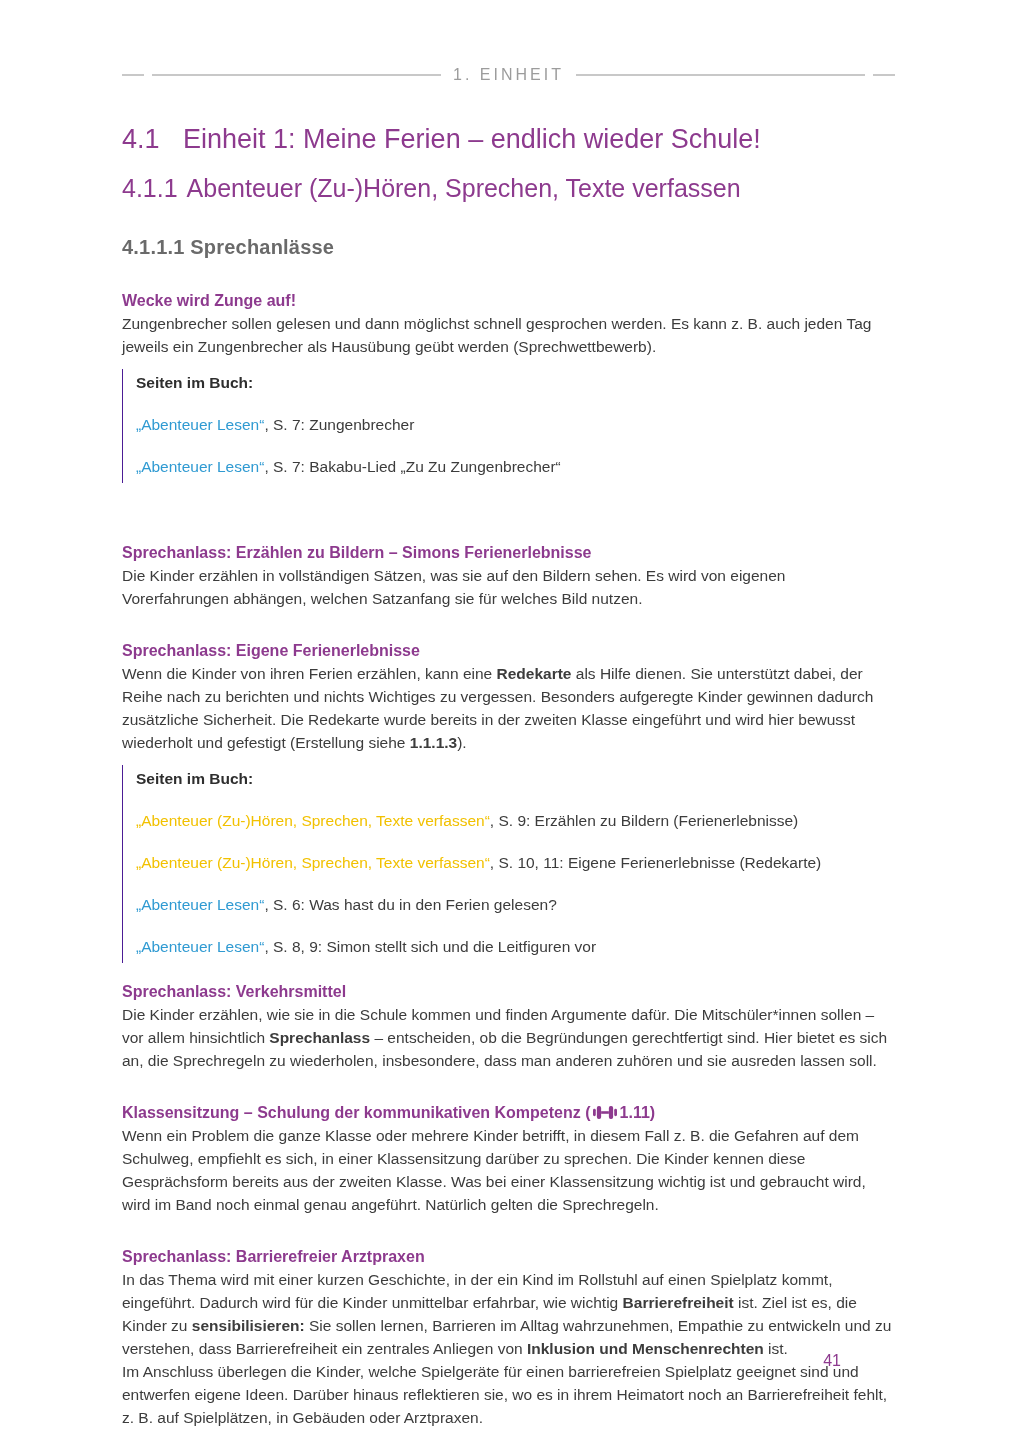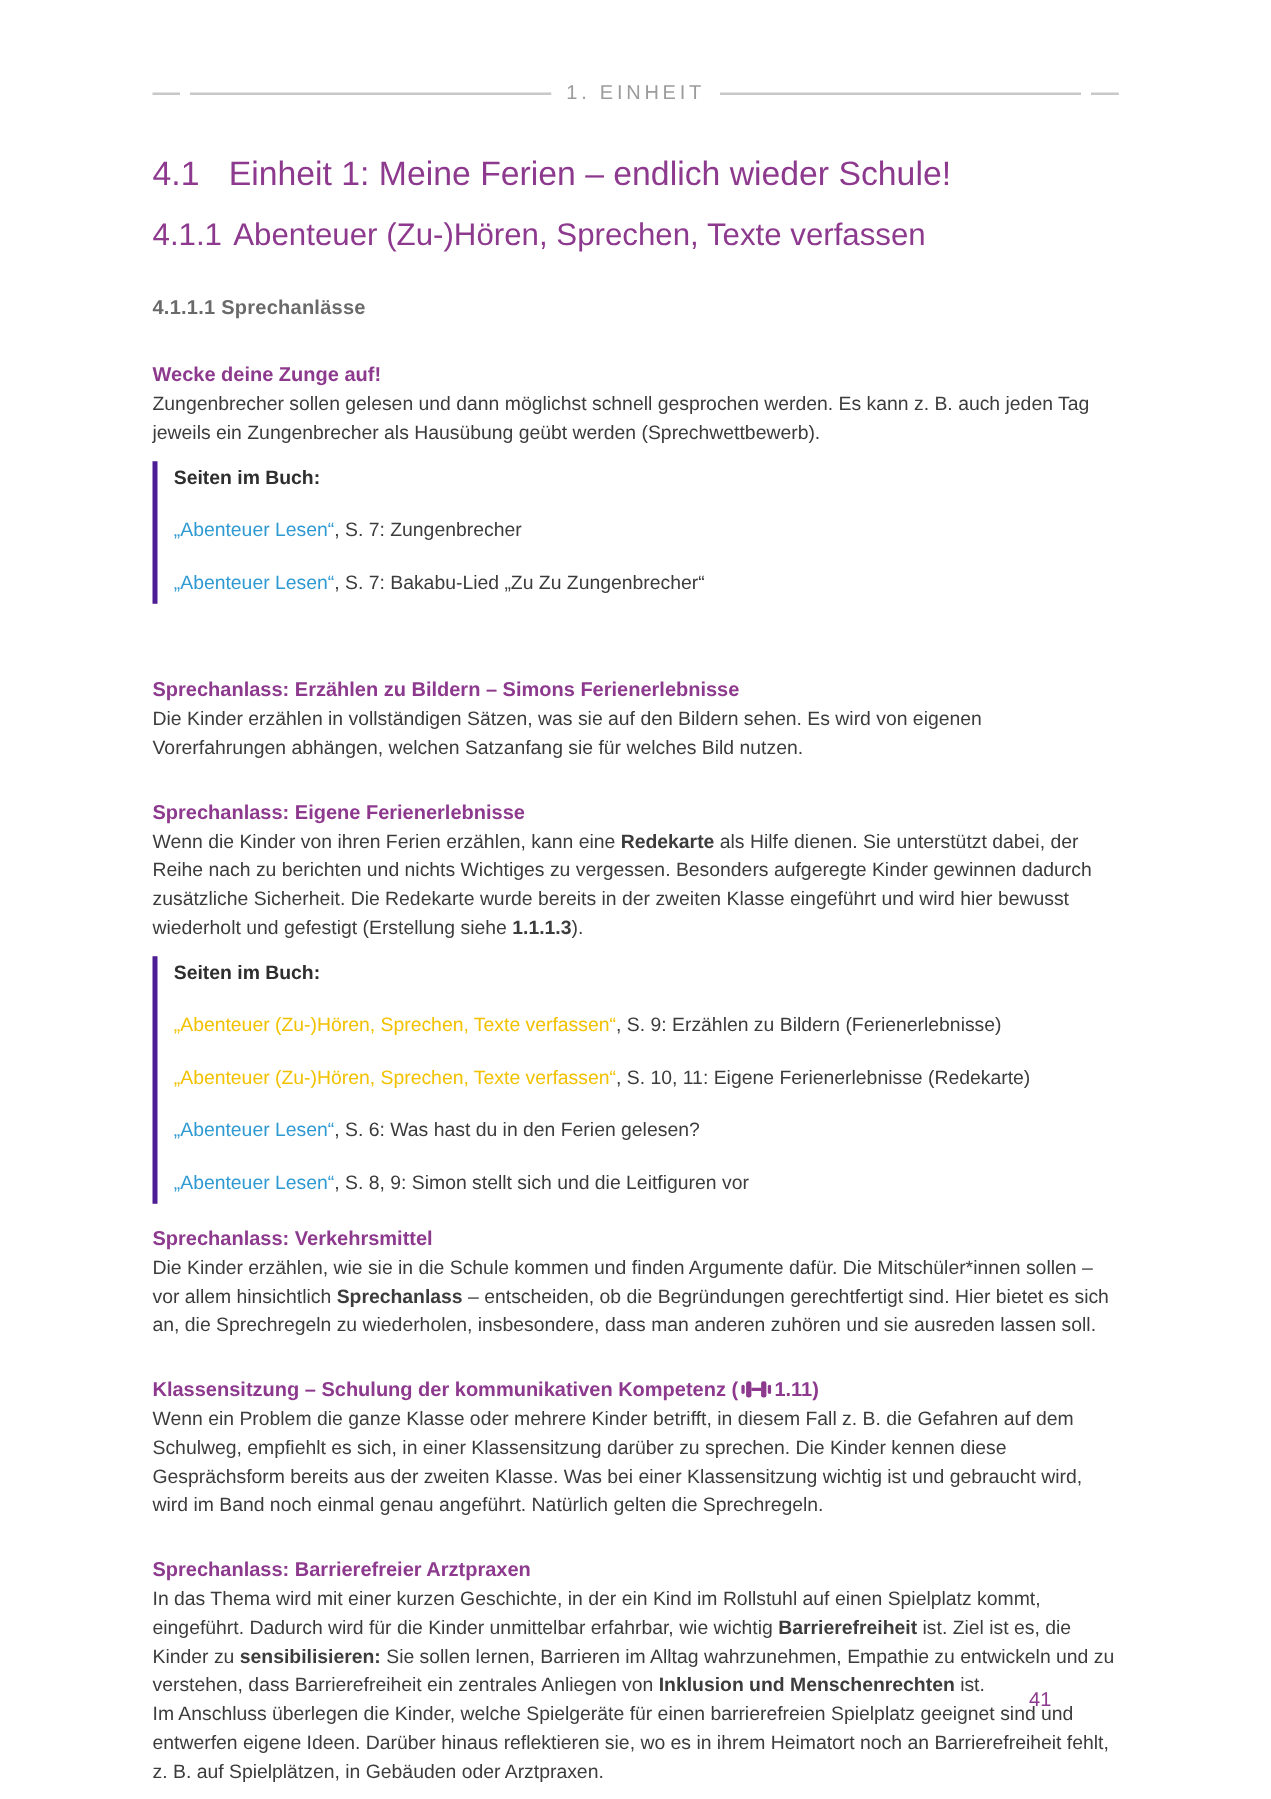--- a/index.html
+++ b/index.html
@@ -23,30 +23,30 @@
     color:#9c9c9c;font-size:16px;letter-spacing:3px;white-space:nowrap;
   }
   .rule{flex:1 1 auto;height:2px;}
   .rule-left{background:linear-gradient(to right,#c8c8c8 0 22px,transparent 22px 30px,#c8c8c8 30px 100%);}
   .rule-right{background:linear-gradient(to right,#c8c8c8 0 calc(100% - 30px),transparent calc(100% - 30px) calc(100% - 22px),#c8c8c8 calc(100% - 22px) 100%);}
   
   .h1{margin-top:36px;font-size:27px;font-weight:400;color:#8d3a8e;line-height:34px;}
   .h1 .num{display:inline-block;width:61px;}
   .h2{margin-top:16px;font-size:25px;font-weight:400;color:#8d3a8e;line-height:32px;}
   .h2 .num{margin-right:9px;}
-  .h3{margin-top:30px;font-size:16px;font-weight:700;color:#6a6a6a;line-height:26px;letter-spacing:.2px;}
+  .h3{margin-top:30px;font-size:20px;font-weight:700;color:#6a6a6a;line-height:26px;letter-spacing:.2px;}
   
   .sec-title{margin-top:30px;font-size:16px;font-weight:700;color:#8d3a8e;line-height:22px;}
   .para{margin:0;font-size:15.5px;line-height:23px;color:#3c3c3c;}
   .para .b{font-weight:700;}
   .mt-sm{margin-top:0px;}
   
   .box{
     margin-top:11px;
-    border-left:4px solid #4c1d95;
+    border-left:1px solid #4c1d95;
     padding:3px 0 5px 13px;
   }
   .box-title{font-size:15.5px;font-weight:700;color:#2e2e2e;line-height:22px;}
   .box-line{font-size:15.5px;line-height:22px;color:#3c3c3c;margin-top:20px;}
   .link-blue{color:#2f9ad2;}
   .link-yellow{color:#f2c100;}
   
   .dumbbell{vertical-align:-2px;margin:0 3px 0 2px;}
   
   .page-num{
@@ -68,21 +68,21 @@
       <span class="rh-text">1. EINHEIT</span>
       <span class="rule rule-right"></span>
     </div>
 
     <div class="h1"><span class="num">4.1</span><span>Einheit 1: Meine Ferien – endlich wieder Schule!</span></div>
 
     <div class="h2"><span class="num">4.1.1</span><span>Abenteuer (Zu-)Hören, Sprechen, Texte verfassen</span></div>
 
     <div class="h3">4.1.1.1 Sprechanlässe</div>
 
-    <div class="sec-title">Wecke deine Zunge auf!</div>
+    <div class="sec-title">Wecke wird Zunge auf!</div>
     <p class="para mt-sm">Zungenbrecher sollen gelesen und dann möglichst schnell gesprochen werden. Es kann z. B. auch jeden Tag jeweils ein Zungenbrecher als Hausübung geübt werden (Sprechwettbewerb).</p>
 
     <div class="box">
       <div class="box-title">Seiten im Buch:</div>
       <div class="box-line"><span class="link-blue">„Abenteuer Lesen“</span><span>, S. 7: Zungenbrecher</span></div>
       <div class="box-line"><span class="link-blue">„Abenteuer Lesen“</span><span>, S. 7: Bakabu-Lied „Zu Zu Zungenbrecher“</span></div>
     </div>
 
     <div class="sec-title gap-s2">Sprechanlass: Erzählen zu Bildern – Simons Ferienerlebnisse</div>
     <p class="para">Die Kinder erzählen in vollständigen Sätzen, was sie auf den Bildern sehen. Es wird von eigenen Vorerfahrungen abhängen, welchen Satzanfang sie für welches Bild nutzen.</p>

